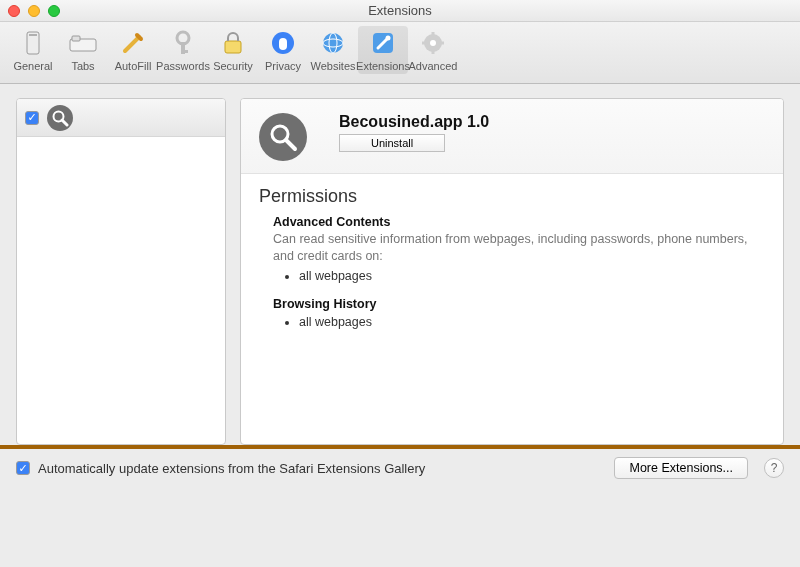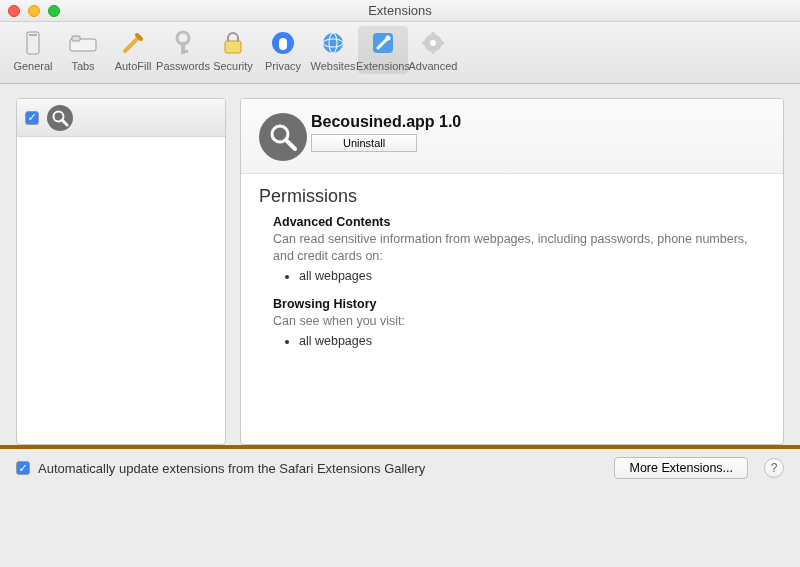--- a/index.html
+++ b/index.html
@@ -104,21 +104,21 @@
       flex:1;
       border:1px solid #c9c9c9;
       border-radius:4px;
       background:#fff;
       overflow:hidden;
       display:flex; flex-direction:column;
     }
     .main-top {
       display:flex;
       padding:14px 18px 12px 18px;
-      gap:4px;
+      gap:32px;
       align-items:flex-start;
       background:linear-gradient(#fbfbfb,#f4f4f4);
       border-bottom:1px solid #e2e2e2;
     }
     .big-icon {
       width:48px; height:48px; border-radius:50%;
       background:#6f6f6f; display:flex; align-items:center; justify-content:center;
       flex-shrink:0;
     }
     .ext-info { flex:1; }
@@ -302,21 +302,20 @@
         <div class="perm-group">
           <div class="perm-title">Advanced Contents</div>
           <div class="perm-desc">Can read sensitive information from webpages, including passwords, phone numbers, and credit cards on:</div>
           <ul>
               <li>all webpages</li>
             </ul>
         </div>
 
         <div class="perm-group">
           <div class="perm-title">Browsing History</div>
-          <div class="perm-desc">Can see when you visit:</div>
           <ul>
               <li>all webpages</li>
             </ul>
         </div>
       </div>
     </div>
   </div>
 
   <div class="footer">
     <div class="checkbox"></div>

